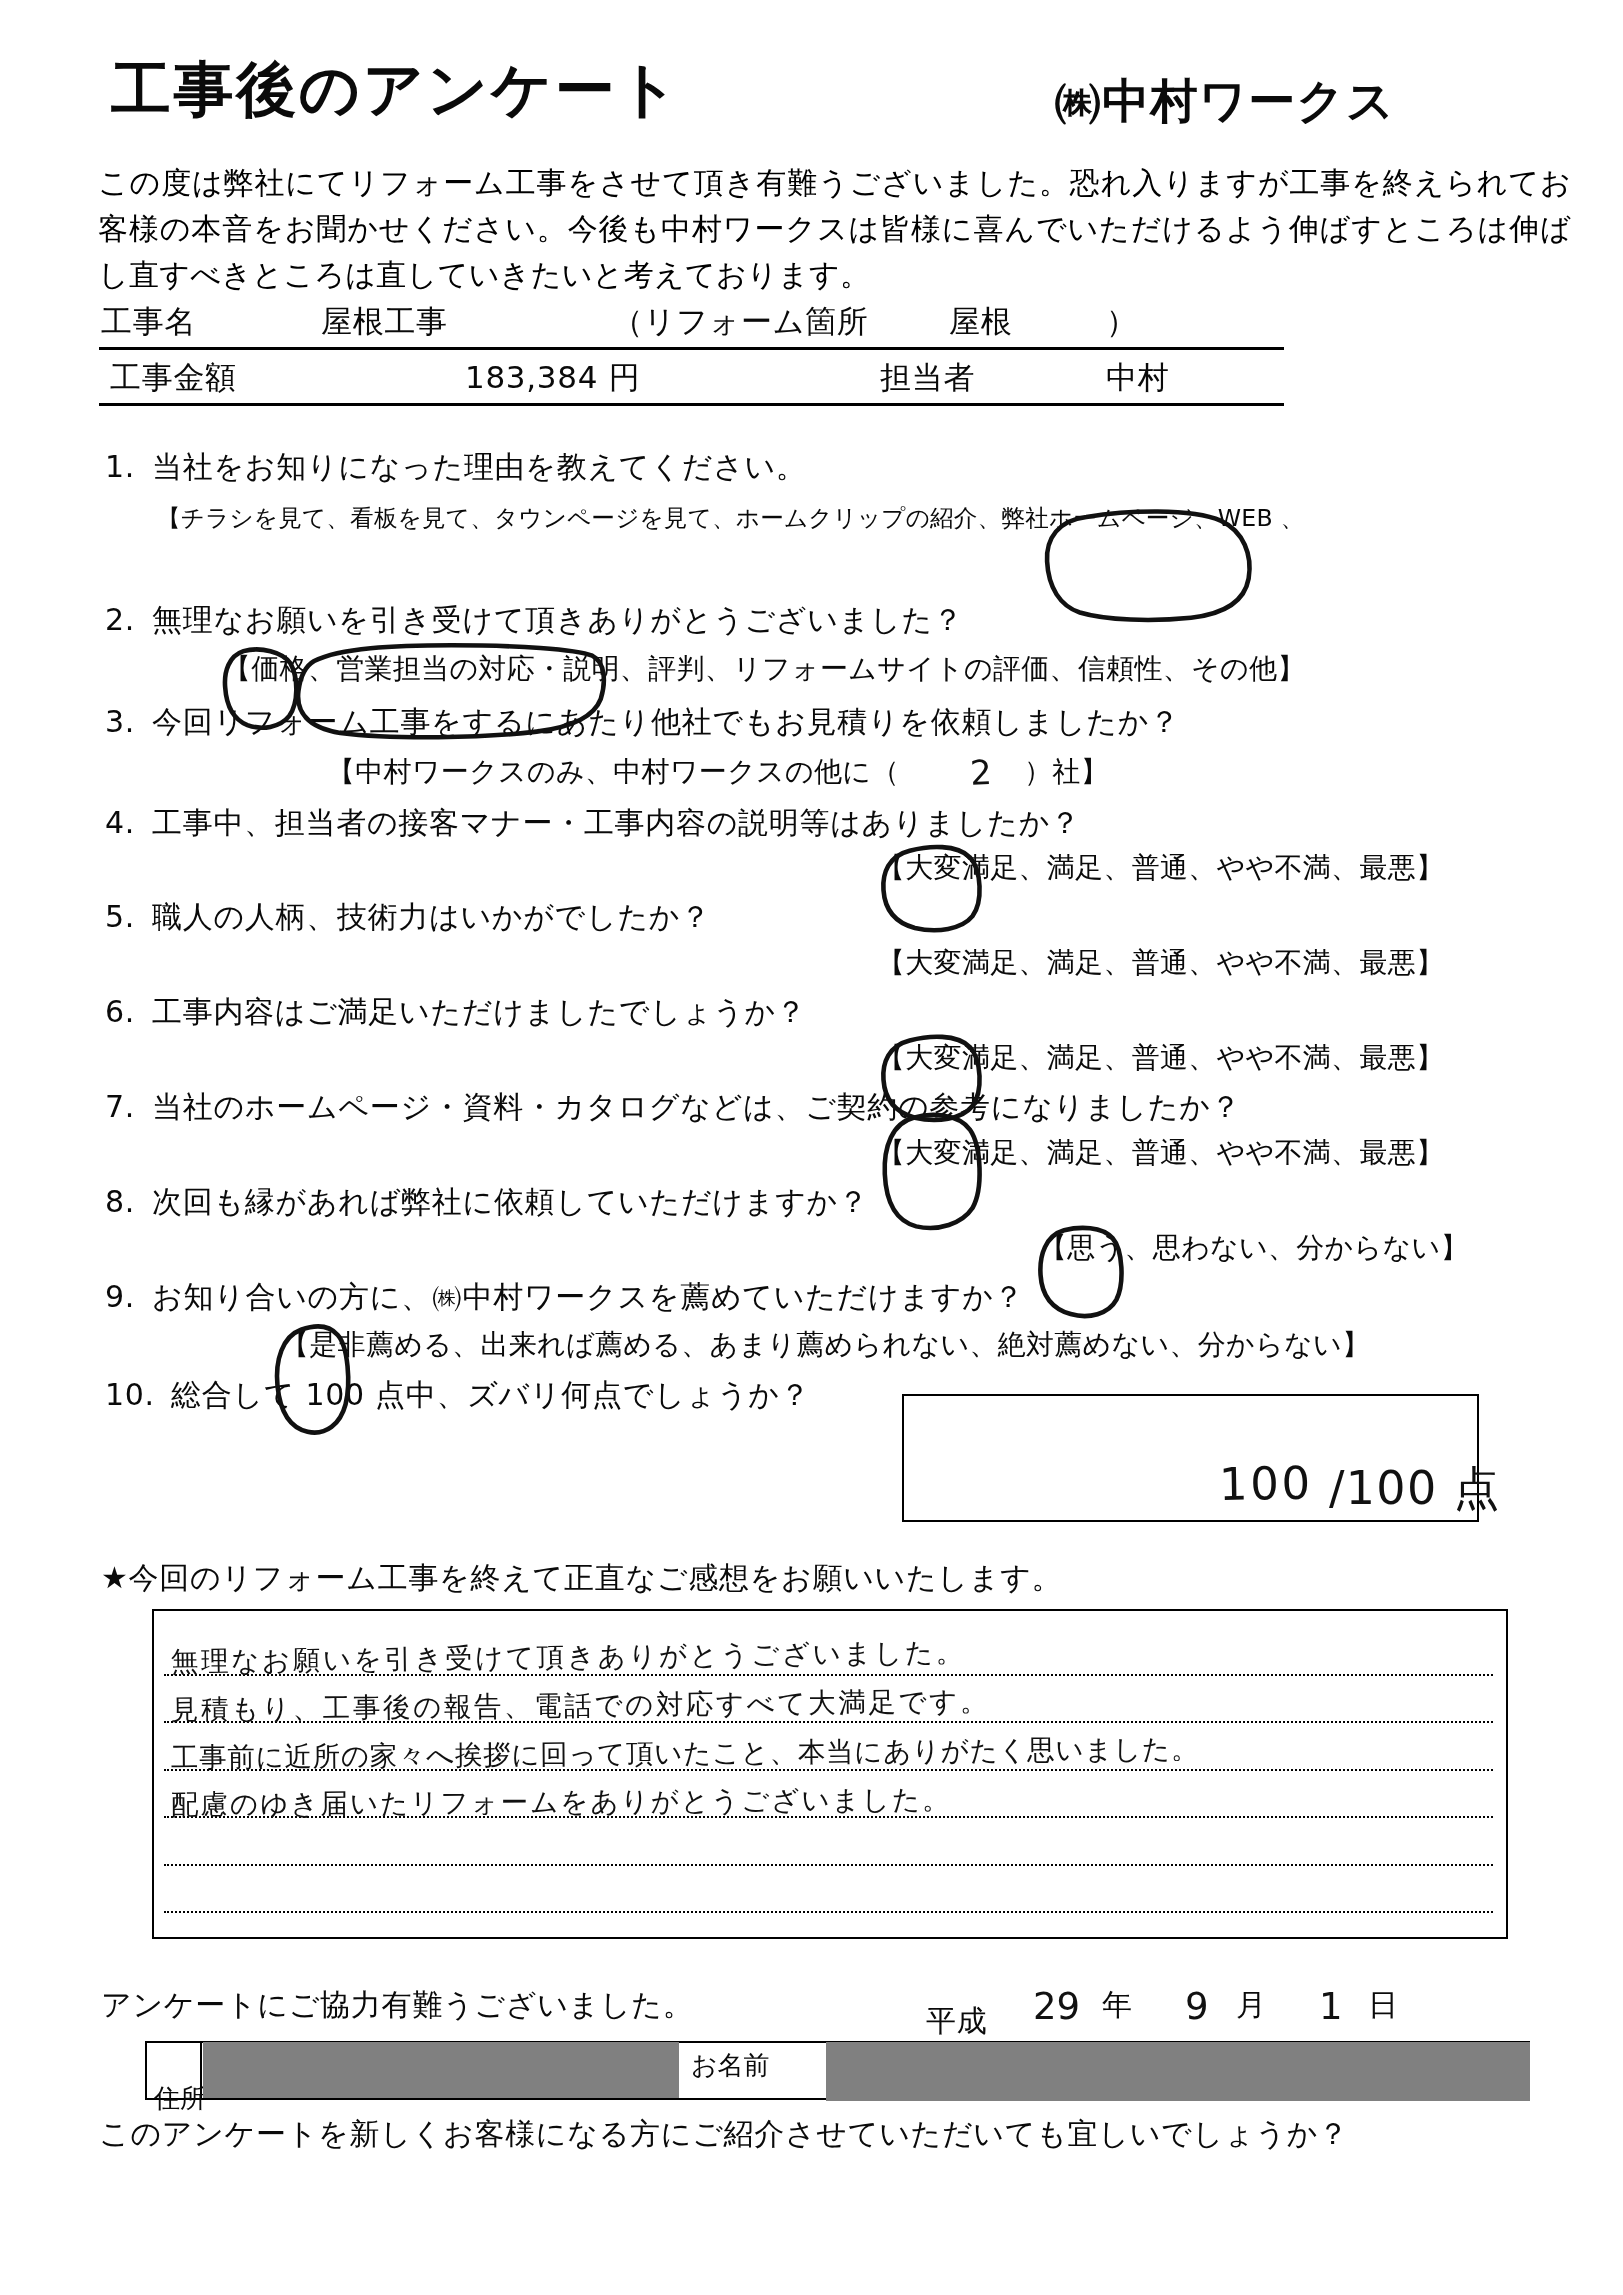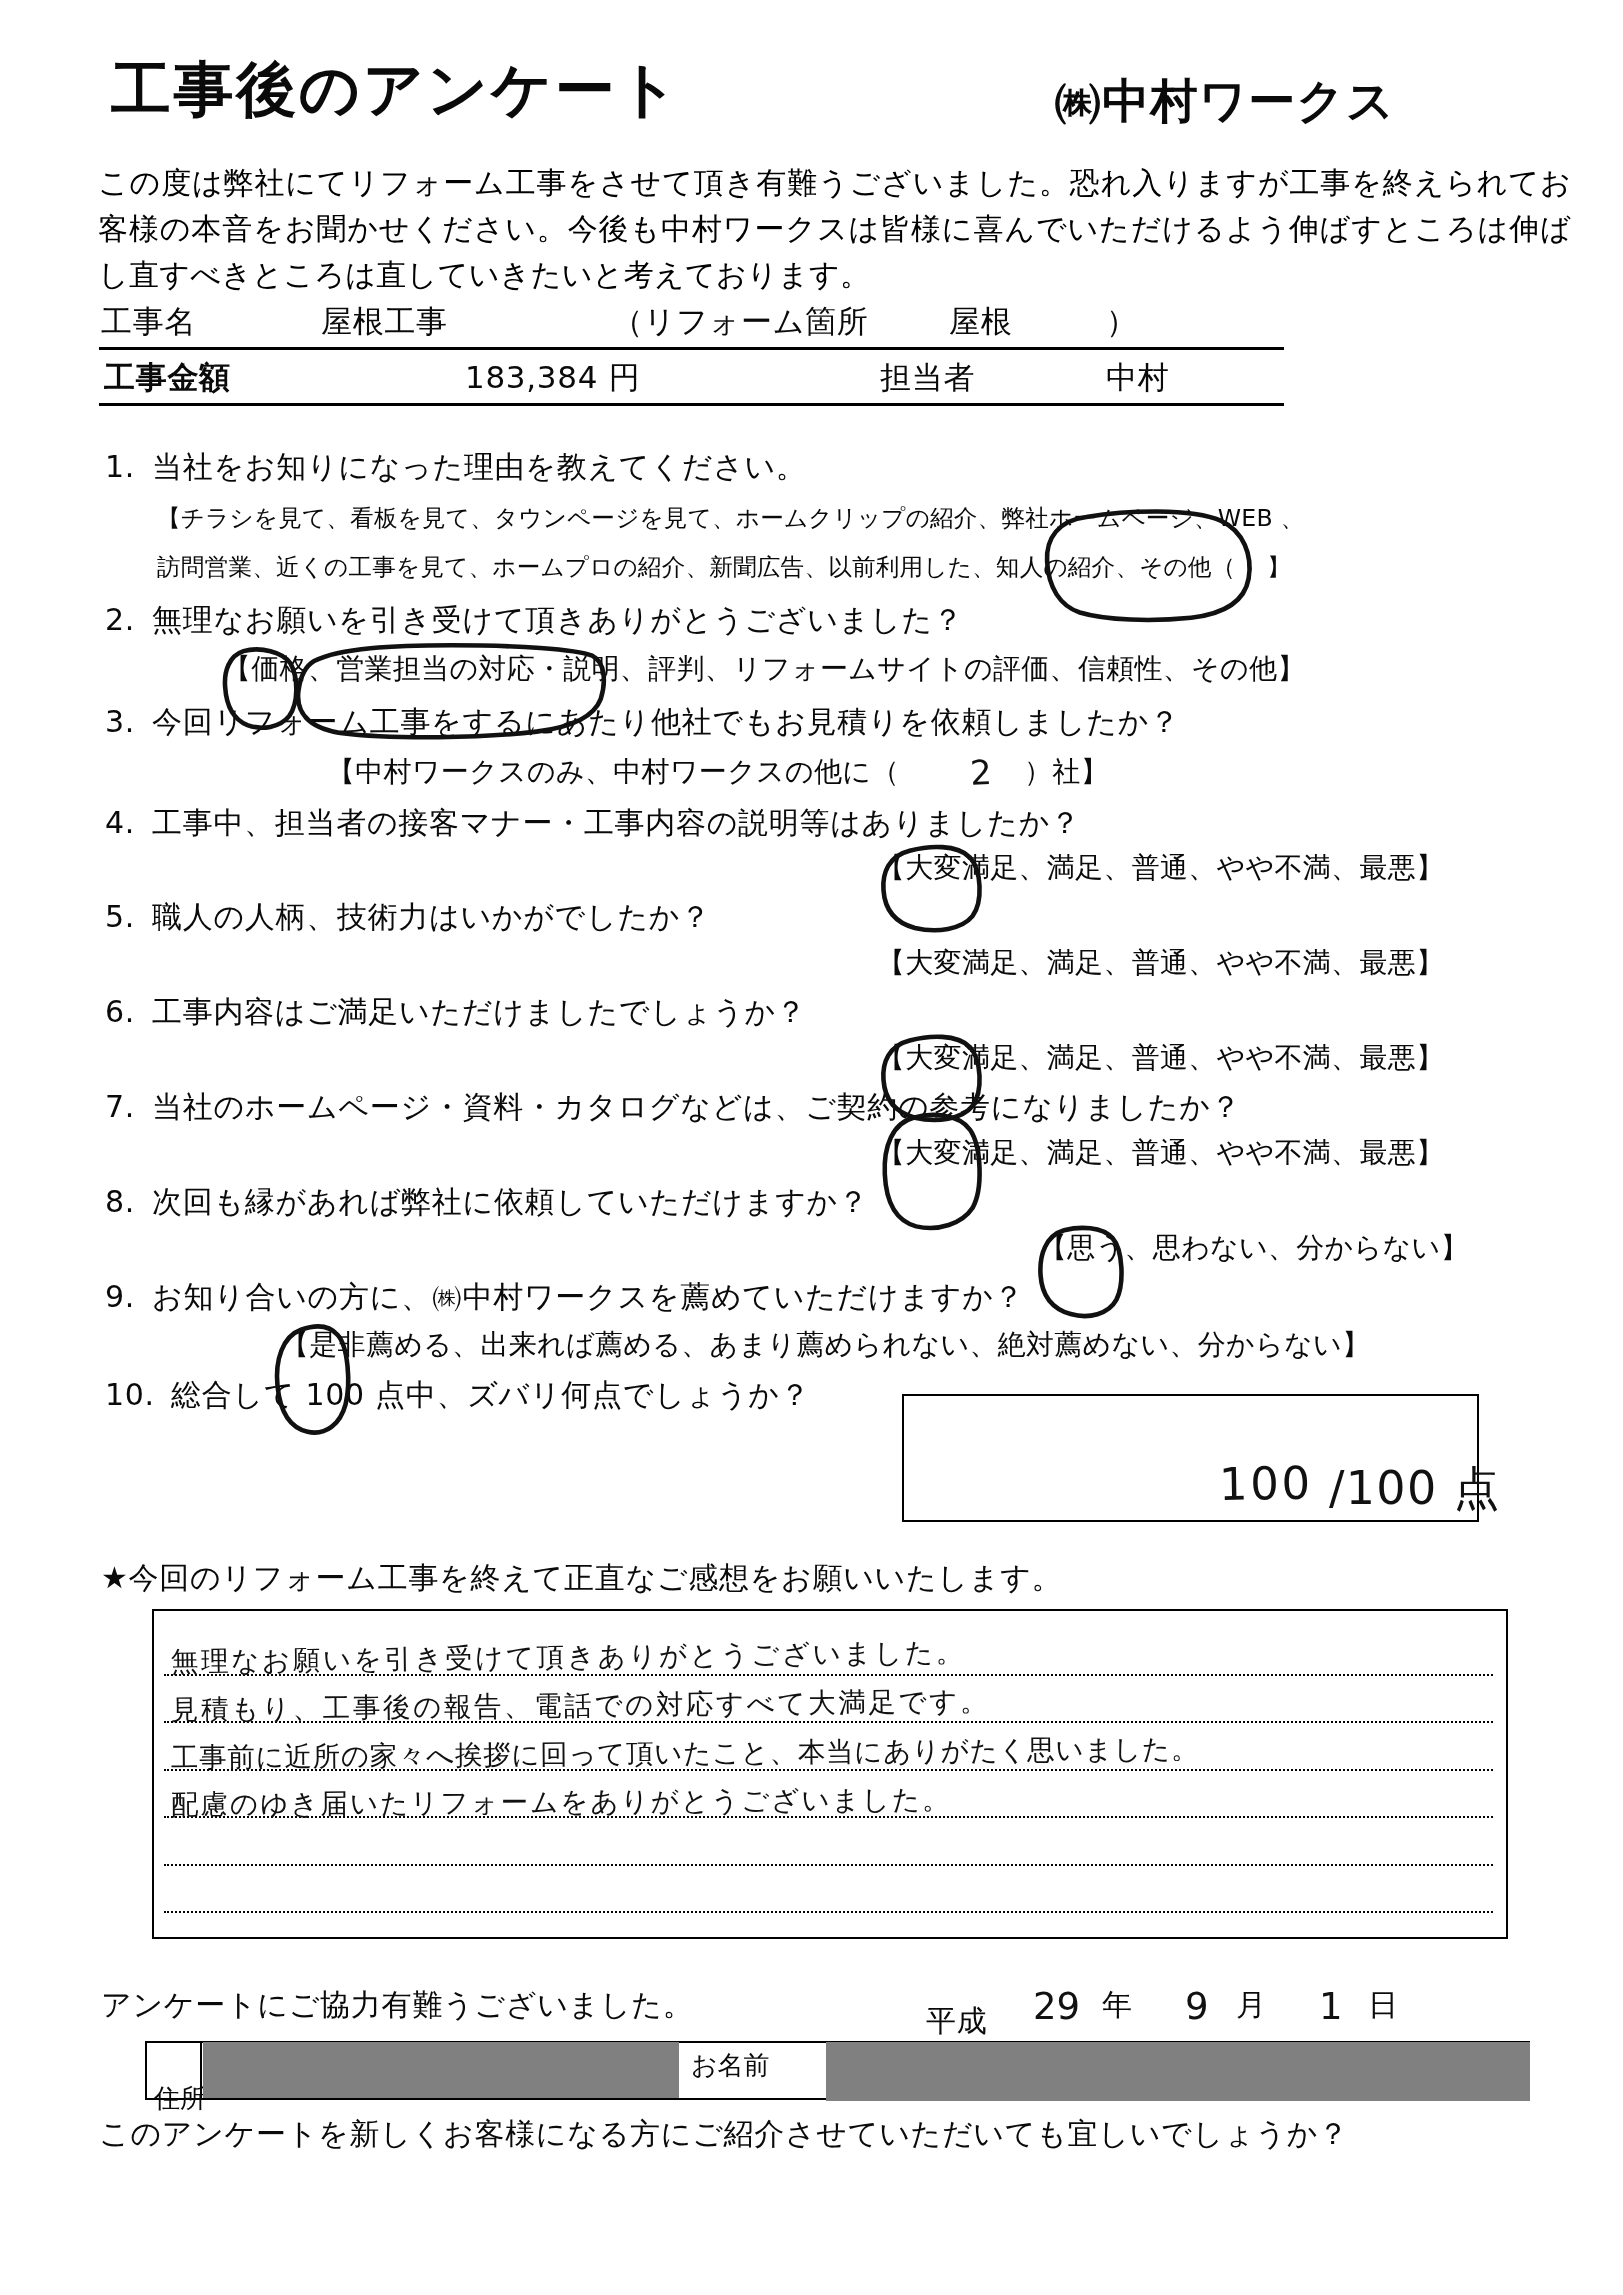--- a/index.html
+++ b/index.html
@@ -146,30 +146,29 @@
 
   <div class="intro" style="left:98px; top:160px;">この度は弊社にてリフォーム工事をさせて頂き有難うございました。恐れ入りますが工事を終えられてお客様の本音をお聞かせください。今後も中村ワークスは皆様に喜んでいただけるよう伸ばすところは伸ばし直すべきところは直していきたいと考えております。</div>
 
   <div class="t info" style="left:101px; top:306px;">工事名</div>
   <div class="t info" style="left:321px; top:306px;">屋根工事</div>
   <div class="t info" style="left:612px; top:306px;">（リフォーム箇所</div>
   <div class="t info" style="left:949px; top:306px;">屋根</div>
   <div class="t info" style="left:1106px; top:306px;">）</div>
   <div class="rowline" style="left:99px; top:347px; width:1185px;"></div>
 
-  <div class="t info" style="left:104px; top:362px;font-weight:bold;">工事金額</div>
+  <div class="t info" style="left:110px; top:362px;">工事金額</div>
   <div class="t info" style="left:465px; top:362px;">183,384 円</div>
   <div class="t info" style="left:880px; top:362px;">担当者</div>
   <div class="t info" style="left:1106px; top:362px;">中村</div>
   <div class="rowline" style="left:99px; top:403px; width:1185px;"></div>
 
   <div class="t q" style="left:105px; top:452px;">1.</div>
   <div class="t q" style="left:152px; top:452px;">当社をお知りになった理由を教えてください。</div>
   <div class="t opts-sm" style="left:157px; top:507px;">【チラシを見て、看板を見て、タウンページを見て、ホームクリップの紹介、弊社ホームページ、WEB 、</div>
-  <div class="t opts-sm" style="left:157px; top:556px;">訪問営業、近くの工事を見て、ホームプロの紹介、新聞広告、以前利用した、知人の紹介、その他（            ）】</div>
 
   <div class="t q" style="left:105px; top:605px;">2.</div>
   <div class="t q" style="left:152px; top:605px;">無理なお願いを引き受けて頂きありがとうございました？</div>
   <div class="t opts" style="left:223px; top:655px;">【価格、営業担当の対応・説明、評判、リフォームサイトの評価、信頼性、その他】</div>
 
   <div class="t q" style="left:105px; top:707px;">3.</div>
   <div class="t q" style="left:152px; top:707px;">今回リフォーム工事をするにあたり他社でもお見積りを依頼しましたか？</div>
   <div class="t opts" style="left:327px; top:758px;">【中村ワークスのみ、中村ワークスの他に（</div>
   <div class="t opts" style="left:1024px; top:758px;">）社】</div>
   <div class="hw" style="left:970px; top:753px; font-size:34px; transform:rotate(-3deg);">2</div>

